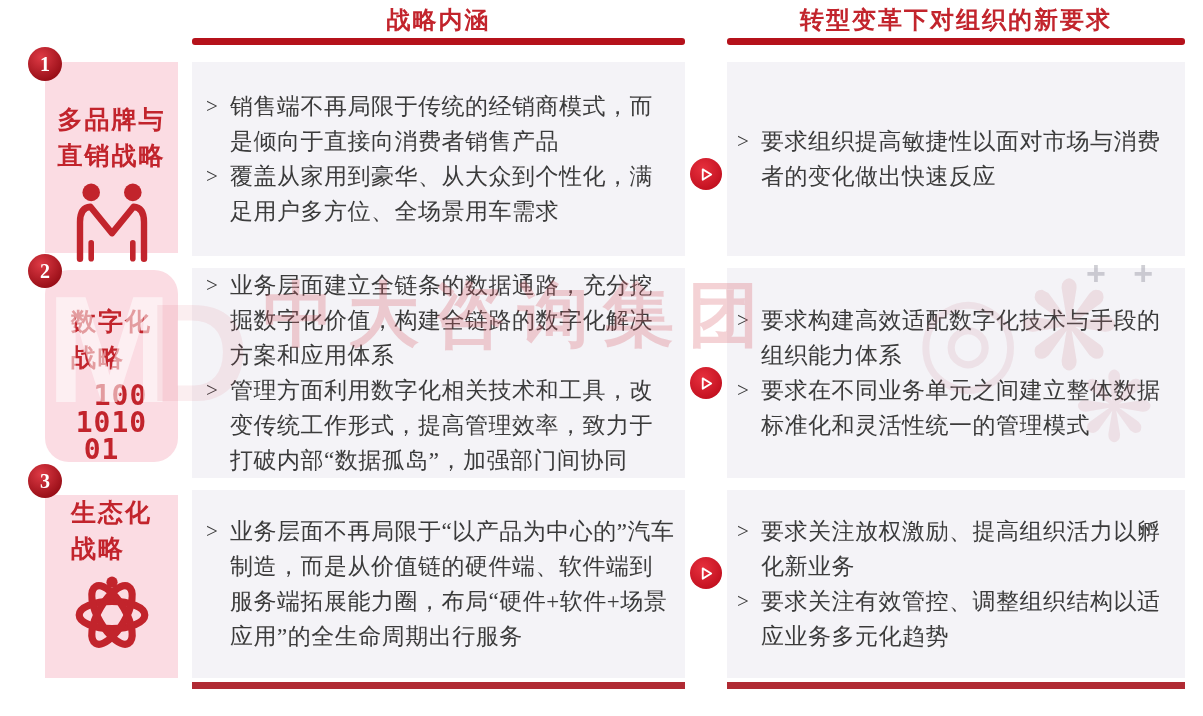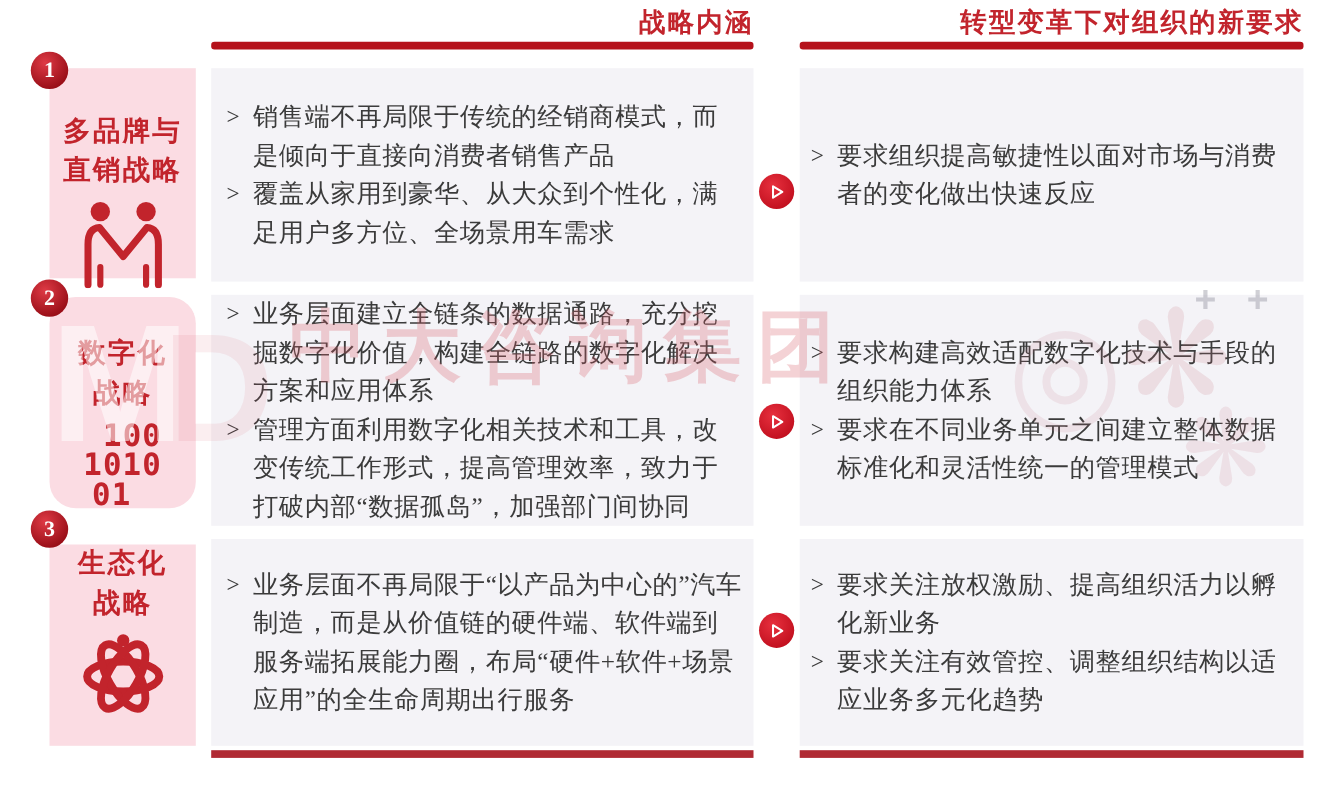--- a/index.html
+++ b/index.html
@@ -14,21 +14,21 @@
   .wm-logo{left:46px;top:262px;font-size:152px;font-weight:bold;color:rgba(255,255,255,0.55);}
   .wm-logo2{left:148px;top:272px;font-size:140px;font-weight:bold;color:rgba(214,92,104,0.10);}
   .wm-rings{left:916px;top:268px;font-size:120px;color:rgba(200,120,132,0.14);}
   .wm-burst1{left:1018px;top:256px;font-size:122px;color:rgba(200,120,132,0.18);}
   .wm-burst2{left:1074px;top:352px;font-size:96px;color:rgba(200,120,132,0.15);}
   .wm-plus{left:1086px;top:254px;font-size:34px;font-weight:bold;letter-spacing:9px;
            color:rgba(150,150,162,0.45);}
 
   
   .hdr{position:absolute;top:4px;font-size:24px;font-weight:bold;color:#c2242c;
-       text-align:right;letter-spacing:2px;z-index:3;}
+       text-align:center;letter-spacing:2px;z-index:3;}
   .hdr-c{left:192px;width:493px;}
   .hdr-r{left:727px;width:458px;}
   .rule{position:absolute;height:7px;background:#b5121b;border-radius:3px;z-index:3;}
   .rule-hc{left:192px;top:38px;width:493px;}
   .rule-hr{left:727px;top:38px;width:458px;}
   .frule{position:absolute;height:7px;background:#b02a33;z-index:3;}
   .frule-c{left:192px;top:682px;width:493px;}
   .frule-r{left:727px;top:682px;width:458px;}
 
   
@@ -38,21 +38,21 @@
          justify-content:center;z-index:4;}
   .badge-1{top:47px}.badge-2{top:254px}.badge-3{top:464px}
 
   
   .card{position:absolute;left:45px;width:133px;background:#fbdce3;box-sizing:border-box;
         display:flex;flex-direction:column;align-items:center;z-index:1;}
   .card-1{top:62px;height:191px;padding-top:40px;}
   .card-2{top:270px;height:192px;padding-top:34px;border-radius:24px;}
   .card-3{top:495px;height:183px;}
   .card-title{position:relative;z-index:3;font-size:25px;font-weight:bold;color:#c2242c;
-              text-align:center;line-height:36px;letter-spacing:2px;}
+              text-align:left;line-height:36px;letter-spacing:2px;}
   .card-icon{position:relative;z-index:3;margin-top:8px;}
   .binary{position:relative;z-index:3;margin-top:6px;display:flex;flex-direction:column;
           align-items:flex-start;font-family:"DejaVu Sans Mono",monospace;font-weight:bold;
           color:#c2242c;font-size:28px;line-height:27px;letter-spacing:1px;}
   .bin-a{margin-left:18px}.bin-b{margin-left:0}.bin-c{margin-left:8px}
 
   
   .panel{position:absolute;background:#f4f3f7;box-sizing:border-box;display:flex;
          flex-direction:column;justify-content:center;z-index:1;}
   .panel-c{left:192px;width:493px;padding:0 10px 0 14px;}

